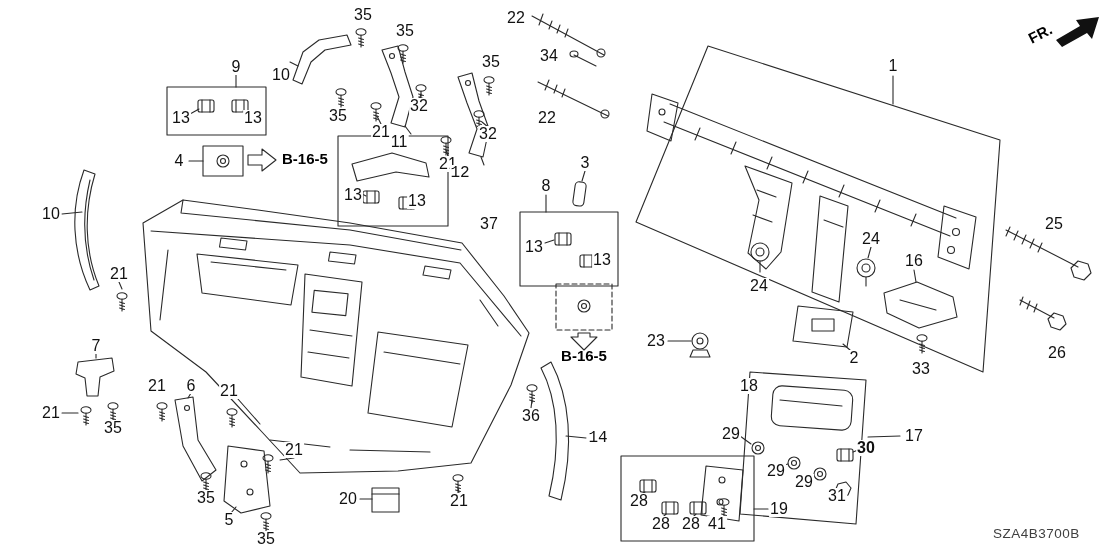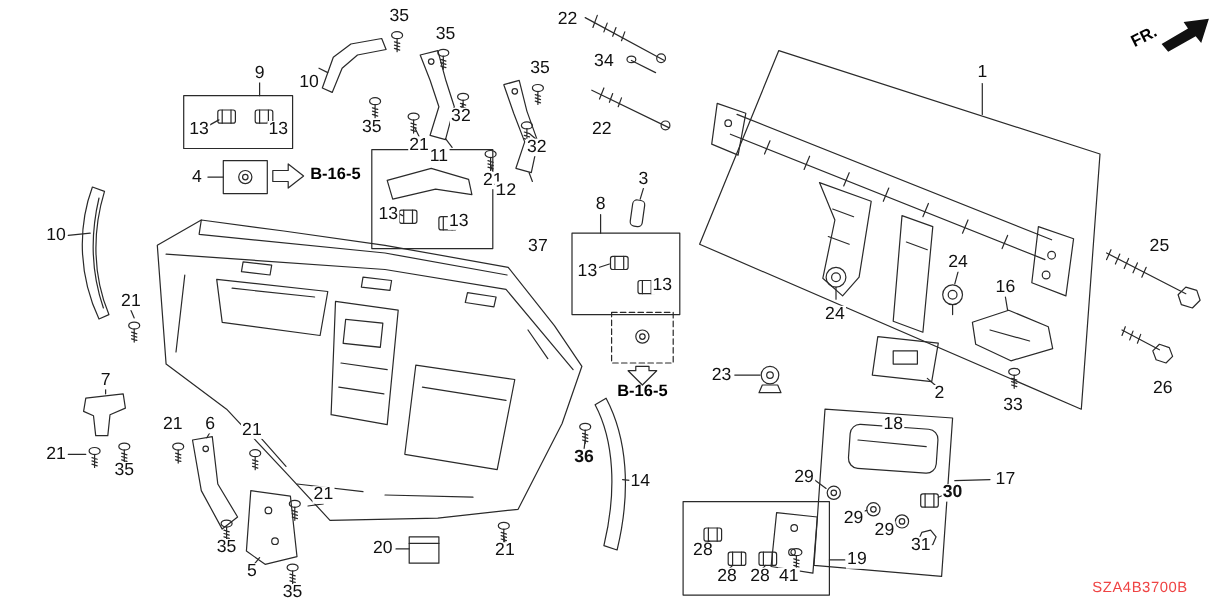--- a/index.html
+++ b/index.html
@@ -16,21 +16,21 @@
   .ref-label{
     position:absolute;font-size:15px;font-weight:bold;color:#000;white-space:nowrap;line-height:1;
   }
   .ref-label.side{transform:translate(0,-50%);}
   .ref-label.below{transform:translate(-50%,0);}
   .fr-label{
     position:absolute;left:1028px;top:26px;font-size:15px;font-weight:bold;color:#000;
     transform:rotate(-27deg);line-height:1;
   }
   .code-label{
-    position:absolute;left:993px;top:527px;font-size:13.5px;color:#ef4444;letter-spacing:0.5px;line-height:1;
+    position:absolute;left:993px;top:527px;font-size:13.5px;color:#404040;letter-spacing:0.5px;line-height:1;
   }
 </style>
 </head>
 <body>
 
 <div id="stage">
 
   <svg id="art" width="1108" height="553" viewBox="0 0 1108 553" aria-hidden="true">
     <defs>
       <g id="g-screw" stroke="#2a2a2a" fill="none" stroke-width="1.1">
@@ -257,30 +257,30 @@
       <span class="callout" style="left: 534px; top: 247px;">13</span>
       <span class="callout" style="left: 602px; top: 260px;">13</span>
       <span class="callout" style="left: 914px; top: 261px;">16</span>
       <span class="callout" style="left: 119px; top: 274px;">21</span>
       <span class="callout" style="left: 759px; top: 286px;">24</span>
       <span class="callout" style="left: 656px; top: 341px; text-align: right;">23</span>
       <span class="callout" style="left: 96px; top: 346px;">7</span>
       <span class="callout" style="left: 854px; top: 358px;">2</span>
       <span class="callout" style="left: 1057px; top: 353px;">26</span>
       <span class="callout" style="left: 921px; top: 369px;">33</span>
-      <span class="callout" style="left: 812px; top: 386px;">18</span>
+      <span class="callout" style="left: 749px; top: 386px;">18</span>
       <span class="callout" style="left: 157px; top: 386px;">21</span>
       <span class="callout" style="left: 191px; top: 386px;">6</span>
       <span class="callout" style="left: 229px; top: 391px;">21</span>
       <span class="callout" style="left: 51px; top: 413px;">21</span>
-      <span class="callout" style="left: 531px; top: 416px; font-weight: bold;">36</span>
+      <span class="callout" style="left: 531px; top: 416px;">36</span>
       <span class="callout" style="left: 113px; top: 428px;">35</span>
       <span class="callout" style="left: 731px; top: 434px;">29</span>
       <span class="callout" style="left: 914px; top: 436px; text-align: center;">17</span>
-      <span class="callout" style="left: 582px; top: 438px;">14</span>
+      <span class="callout" style="left: 598px; top: 438px; font-family: Liberation Mono, monospace;">14</span>
       <span class="callout" style="left: 866px; top: 448px; font-weight: bold;">30</span>
       <span class="callout" style="left: 294px; top: 450px;">21</span>
       <span class="callout" style="left: 776px; top: 471px;">29</span>
       <span class="callout" style="left: 804px; top: 482px;">29</span>
       <span class="callout" style="left: 837px; top: 496px;">31</span>
       <span class="callout" style="left: 206px; top: 498px;">35</span>
       <span class="callout" style="left: 348px; top: 499px;">20</span>
       <span class="callout" style="left: 459px; top: 501px;">21</span>
       <span class="callout" style="left: 639px; top: 501px;">28</span>
       <span class="callout" style="left: 779px; top: 509px;">19</span>

